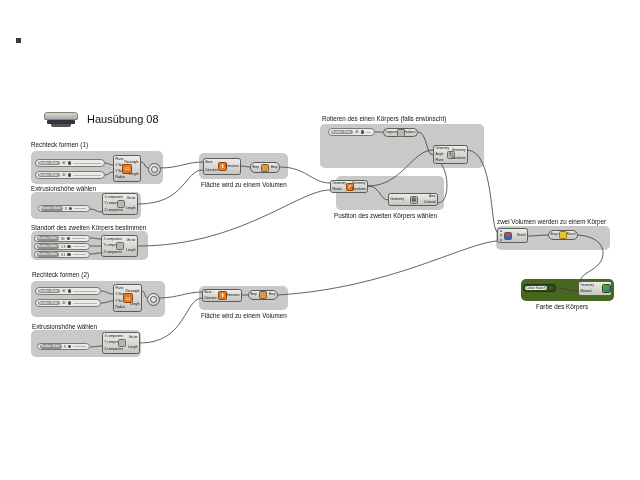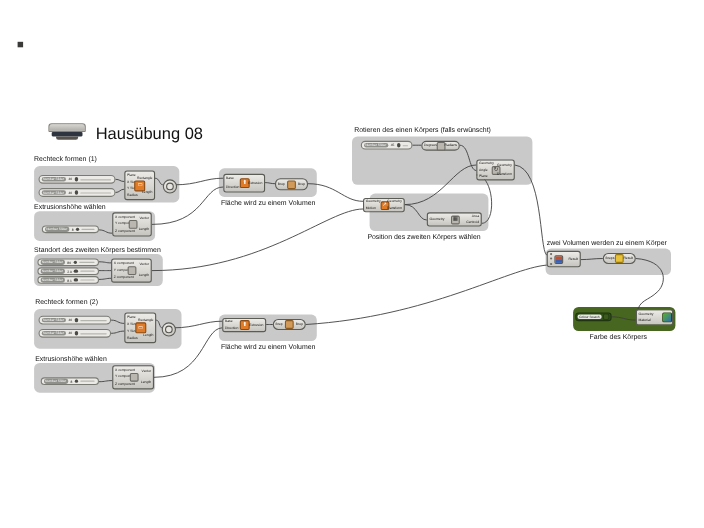--- a/index.html
+++ b/index.html
@@ -37,21 +37,21 @@
   .sname{background:#8f8f8b;color:#fff;font-size:3px;line-height:4.4px;padding:0 1.5px;
         border-radius:2.5px;white-space:nowrap;}
   .sval{font-size:3px;margin-left:2.5px;color:#222;}
   .sknob{width:3.4px;height:3.4px;background:#4a4a46;border-radius:50%;margin-left:2px;flex:0 0 auto;}
   .strack{flex:1;height:1px;background:#b5b5b0;margin:0 2px;border-radius:1px;}
   .nub{width:2px;height:2px;border-radius:50%;background:#6d6b65;margin-left:0.5px;}
   .swatch{position:absolute;z-index:3;display:flex;align-items:center;box-sizing:border-box;
         background:#31511a;border:0.7px solid #1f350f;border-radius:3px;padding:1px;}
   .swlabel{background:#e8e8e4;color:#222;font-size:2.9px;line-height:4px;padding:0 1.5px;border-radius:2px;white-space:nowrap;}
   .swcolor{flex:1;height:4.5px;background:#3c5a1d;border-radius:2px;margin-left:1.5px;border:0.5px solid #24400f;}
-  #title{position:absolute;left:87px;top:113px;font-size:15px;color:#111;z-index:3;}
+  #title{position:absolute;left:87px;top:113px;font-size:11px;color:#111;z-index:3;}
   .logo{position:absolute;left:44px;top:112px;width:34px;height:16px;z-index:3;}
   .logo .l1{height:6px;background:linear-gradient(180deg,#d8d6d1,#aeaca6);border:0.7px solid #84827c;border-radius:3px 3px 1px 1px;}
   .logo .l2{height:4px;background:#2e3440;margin:0 3px;border-radius:1px;display:flex;align-items:center;justify-content:center;}
   .logo .l2 span{color:#cfd4de;font-size:2.6px;line-height:1;white-space:nowrap;}
   .logo .l3{height:3px;background:#55534e;margin:0 7px;border-radius:0 0 2px 2px;}
 </style>
 </head>
 <body>
 
 <div id="canvas">

